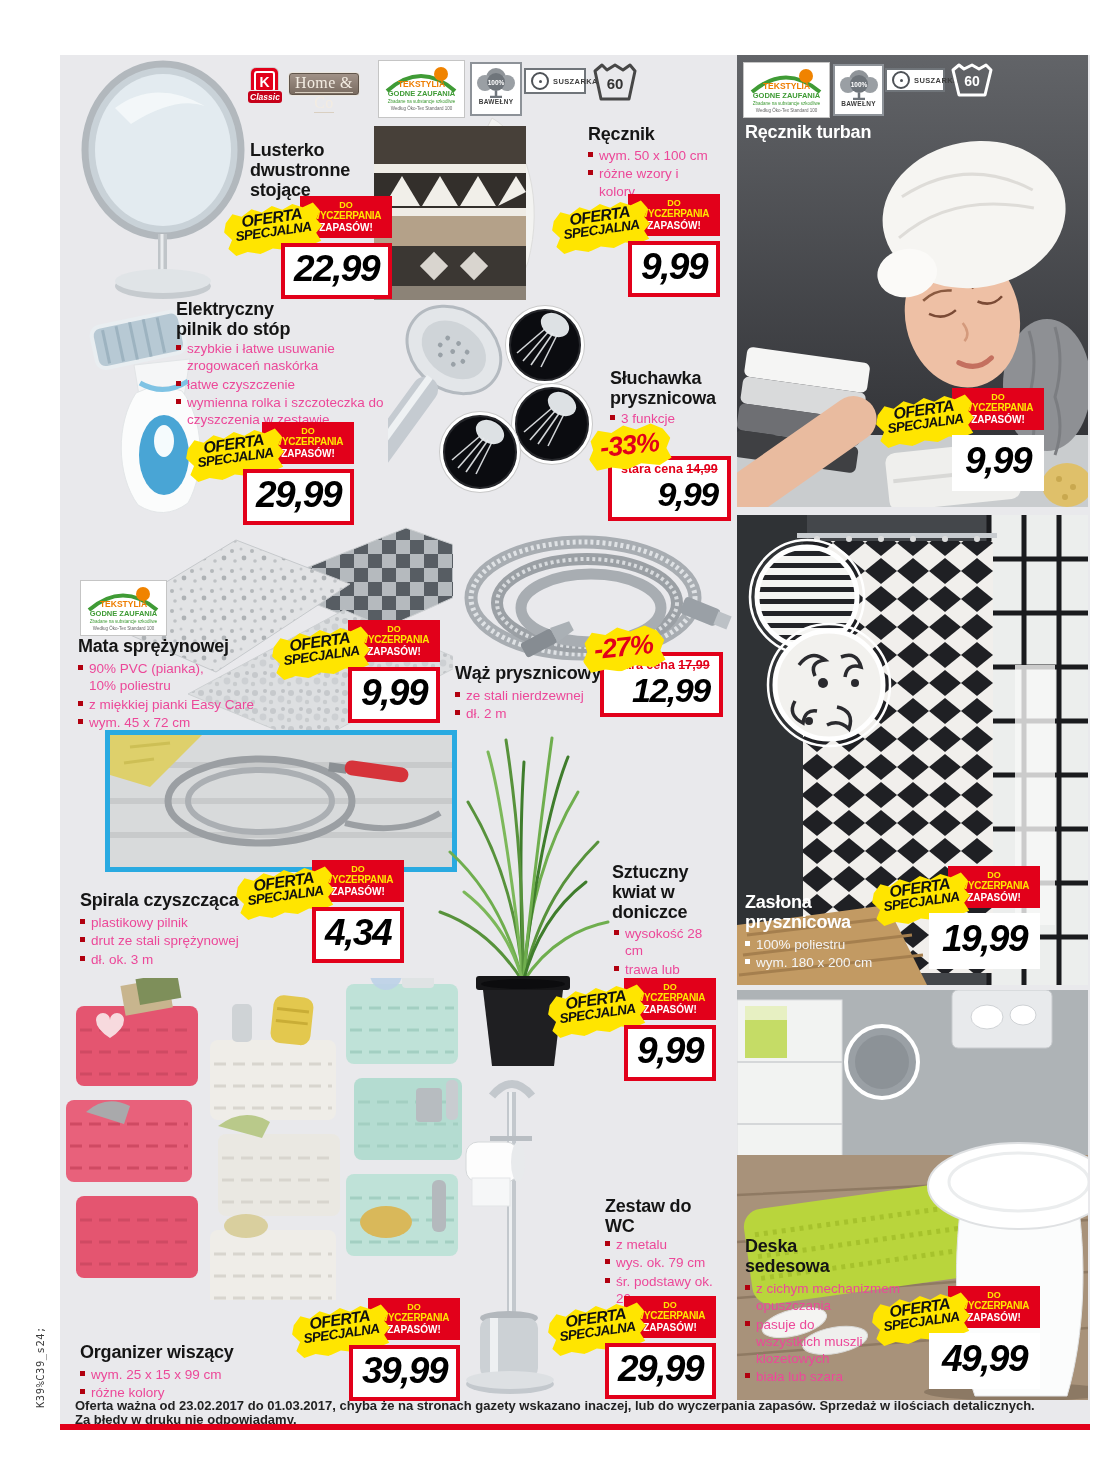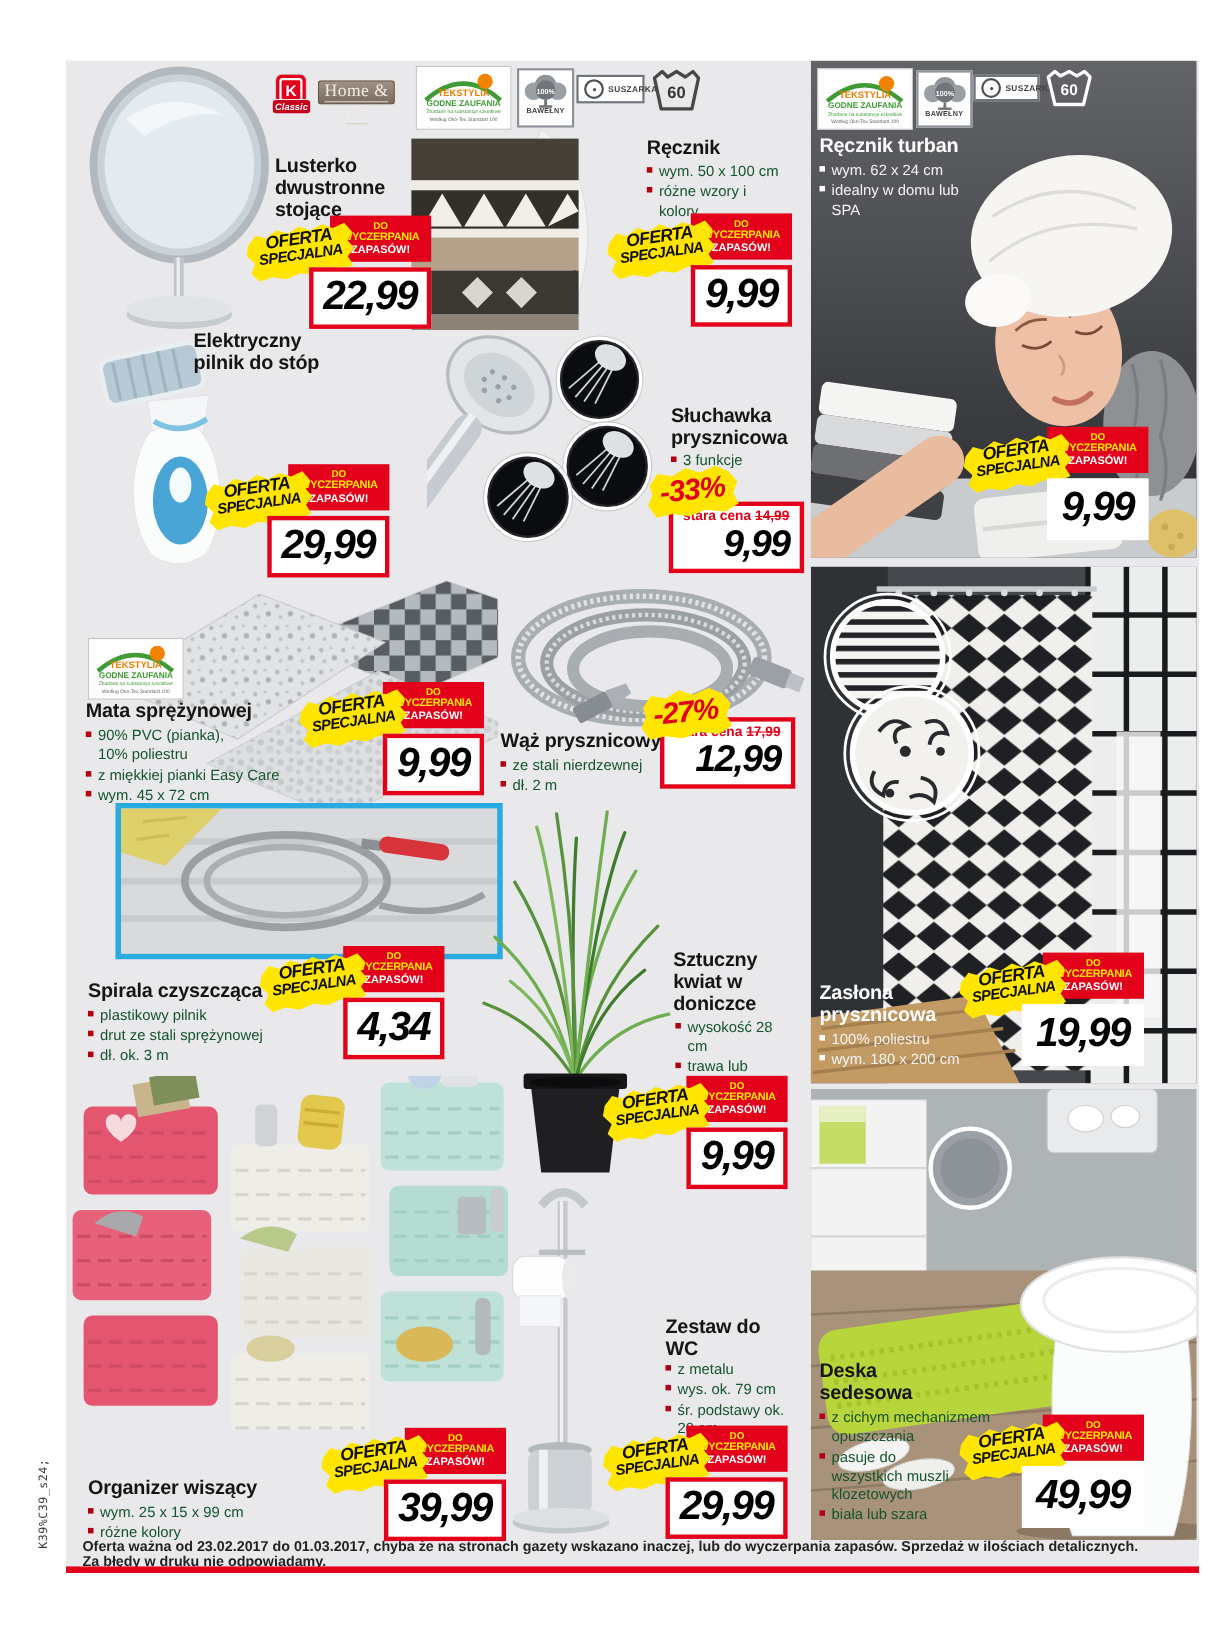--- a/index.html
+++ b/index.html
@@ -2,21 +2,21 @@
 <html><head>
 <meta charset="utf-8">
 <style>
   html,body{margin:0;padding:0;background:#fff;font-family:"Liberation Sans",sans-serif;}
   #page{position:relative;width:1100px;height:1484px;background:#fff;overflow:hidden;}
   #contentbg{position:absolute;left:60px;top:55px;width:1030px;height:1369px;background:#e9e9ec;}
   .photo{position:absolute;overflow:hidden;}
   svg{display:block;}
   
   .pt{position:absolute;font-weight:bold;font-size:18px;line-height:1.12;color:#151515;letter-spacing:-.2px;}
-  .pb{position:absolute;font-size:13.5px;line-height:1.28;color:#14532d;}
+  .pb{position:absolute;font-size:13.5px;line-height:1.28;color:#ec4899;}
   .br{display:flex;margin-bottom:1px;}
   .sq{flex:none;width:5px;height:5px;background:#b1000f;margin:5px 6px 0 0;}
   .wt{color:#fff;}
   .wt.pb{color:#f4f4f4;}
   .wt .sq{background:#fff;}
   
   .tagc{position:absolute;width:168px;height:102px;}
   .offer{position:absolute;left:0;top:9px;width:98px;height:42px;background:#ffe500;transform:rotate(-8deg);text-align:center;font-style:italic;font-weight:bold;color:#101010;padding-top:5px;z-index:2;
     clip-path:polygon(3% 25%,11% 8%,20% 16%,31% 3%,41% 13%,52% 2%,62% 13%,73% 4%,83% 14%,94% 7%,100% 26%,95% 42%,100% 58%,93% 72%,97% 90%,85% 97%,72% 91%,60% 99%,47% 92%,34% 100%,21% 92%,9% 97%,2% 80%,7% 62%,0% 44%);}
   .o1{font-size:16px;line-height:15px;letter-spacing:-.6px;}
@@ -559,32 +559,36 @@
         <span class="sq"></span>
         <span>wym. 50 x 100 cm</span>
       </div>
     <div class="br">
         <span class="sq"></span>
         <span>różne wzory i kolory</span>
       </div>
   </div>
 
   <div class="pt wt" style="left:745px;top:122px;width:220px">Ręcznik turban</div>
-  <div class="pb wt" style="left:745px;top:146px;width:155px">
-    <div class="br">
-        <span class="sq"></span>
-        <span>wym. 62 x 24 cm</span>
-      </div>
-    <div class="br">
-        <span class="sq"></span>
-        <span>idealny w domu lub SPA</span>
-      </div>
-  </div>
 
   <div class="pt" style="left:176px;top:299px;width:132px">Elektryczny pilnik do stóp</div>
+  <div class="pb" style="left:176px;top:340px;width:215px">
+    <div class="br">
+        <span class="sq"></span>
+        <span>szybkie i łatwe usuwanie zrogowaceń naskórka</span>
+      </div>
+    <div class="br">
+        <span class="sq"></span>
+        <span>łatwe czyszczenie</span>
+      </div>
+    <div class="br">
+        <span class="sq"></span>
+        <span>wymienna rolka i szczoteczka do czyszczenia w zestawie</span>
+      </div>
+  </div>
 
   <div class="pt" style="left:610px;top:368px;width:130px">Słuchawka prysznicowa</div>
   <div class="pb" style="left:610px;top:410px;width:110px">
     <div class="br">
         <span class="sq"></span>
         <span>3 funkcje</span>
       </div>
   </div>
 
   <div class="pt" style="left:78px;top:636px;width:220px">Mata sprężynowej</div>

